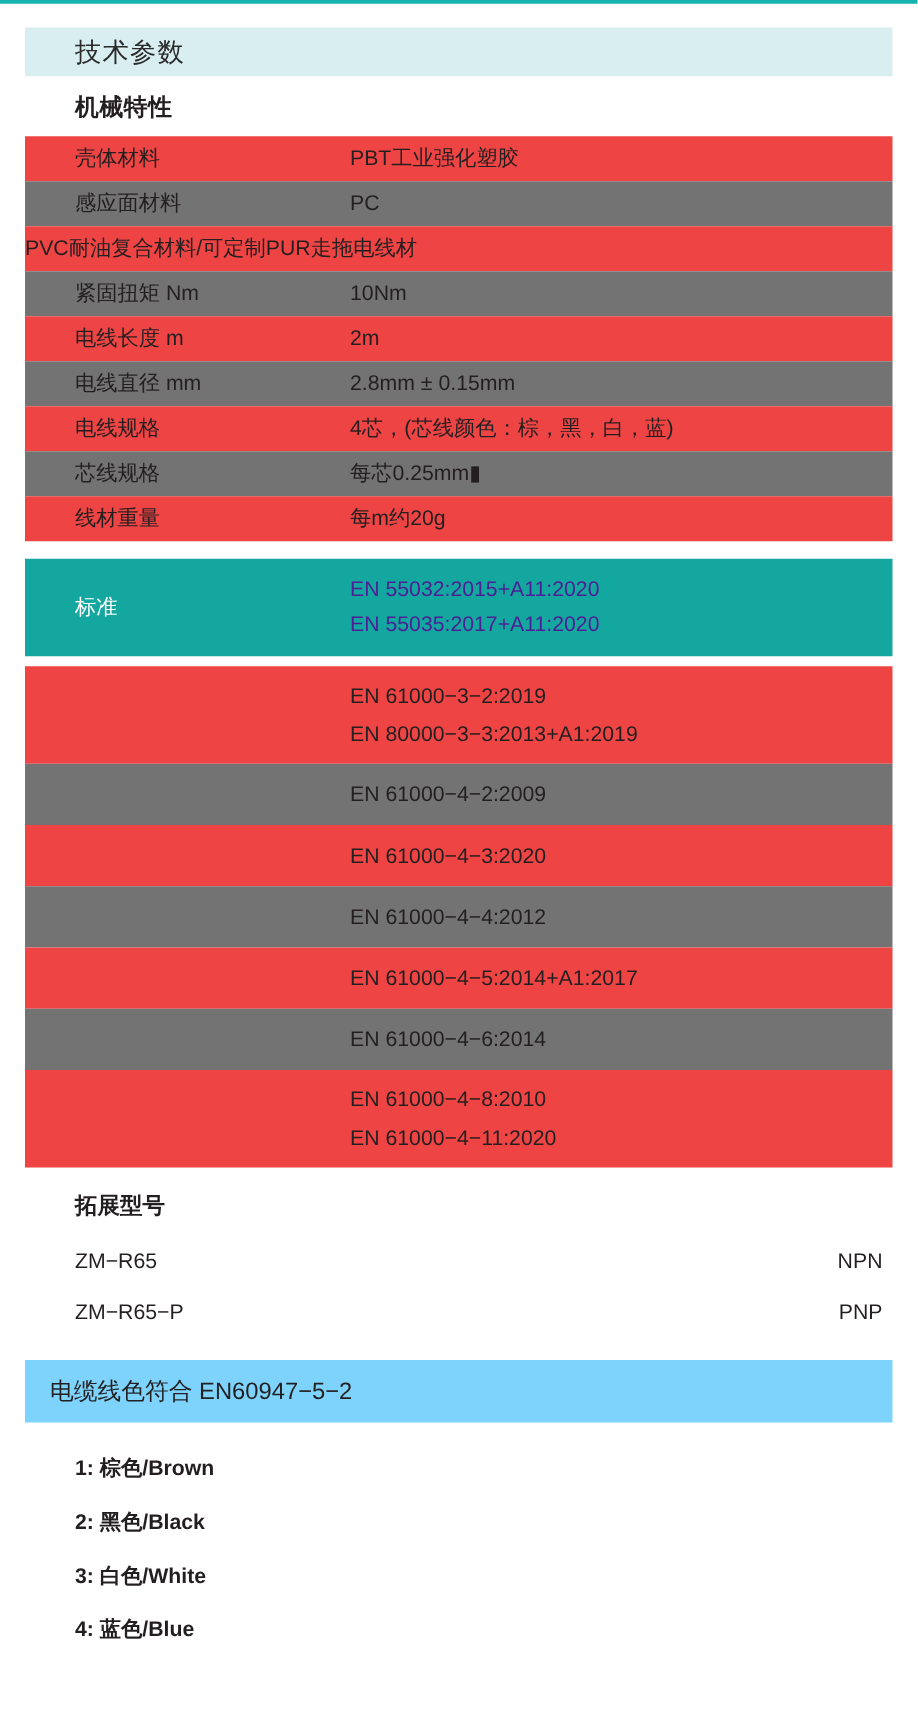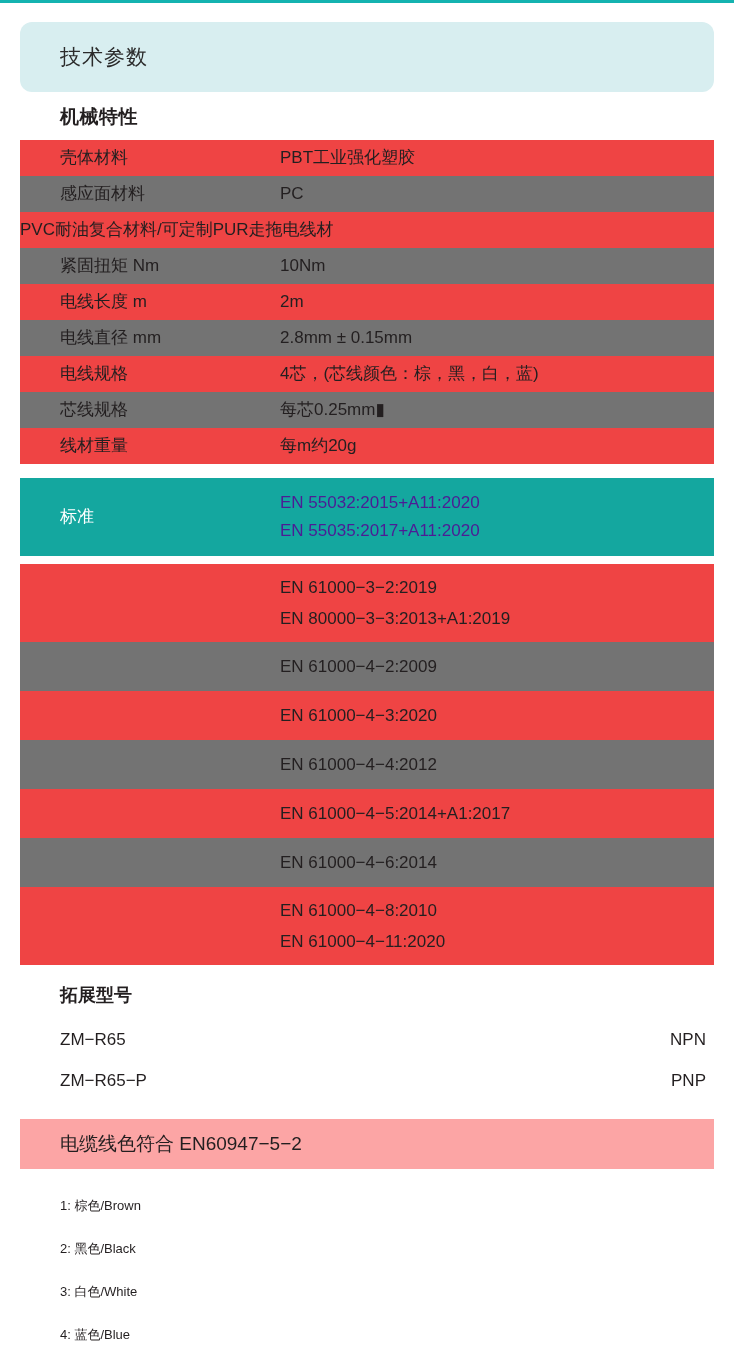--- a/index.html
+++ b/index.html
@@ -30,26 +30,25 @@
     background: #14b3b0;
   }
   .content {
     position: absolute;
     left: 20px;
     top: 22px;
     width: 694px;
   }
   .header-band {
     background: #d8eef0;
-    height: 70px;
+    height: 39px;
     display: flex;
     align-items: center;
     padding-left: 40px;
     box-sizing: border-box;
-    border-radius: 12px;
   }
   .header-band .title {
     font-size: 21px;
     color: #2b2b2b;
     letter-spacing: 1px;
   }
   .section-title {
     font-size: 19px;
     font-weight: bold;
     color: #231f20;
@@ -135,38 +134,39 @@
     font-size: 17px;
   }
   .ext-row .cell-label {
     padding: 8px 0 8px 40px;
   }
   .ext-row .cell-value {
     padding: 8px 8px 8px 0;
     text-align: right;
   }
   .cable-band {
-    background: #fca5a5;
+    background: #7dd3fc;
     height: 50px;
     display: flex;
     align-items: center;
-    padding-left: 40px;
+    padding-left: 20px;
     box-sizing: border-box;
     font-size: 19px;
     color: #231f20;
     margin-top: 18px;
   }
   .wire-list {
     padding-top: 26px;
   }
   .wire-item {
-    font-size: 13px;
+    font-size: 17px;
     color: #231f20;
     padding: 0 0 21px 40px;
     line-height: 22px;
+    font-weight: bold;
   }
   .spacer-8 { height: 8px; }
   .spacer-14 { height: 14px; }
 </style>
 </head>
 <body>
 
 <div class="page">
 
   <div class="top-rule"></div>

